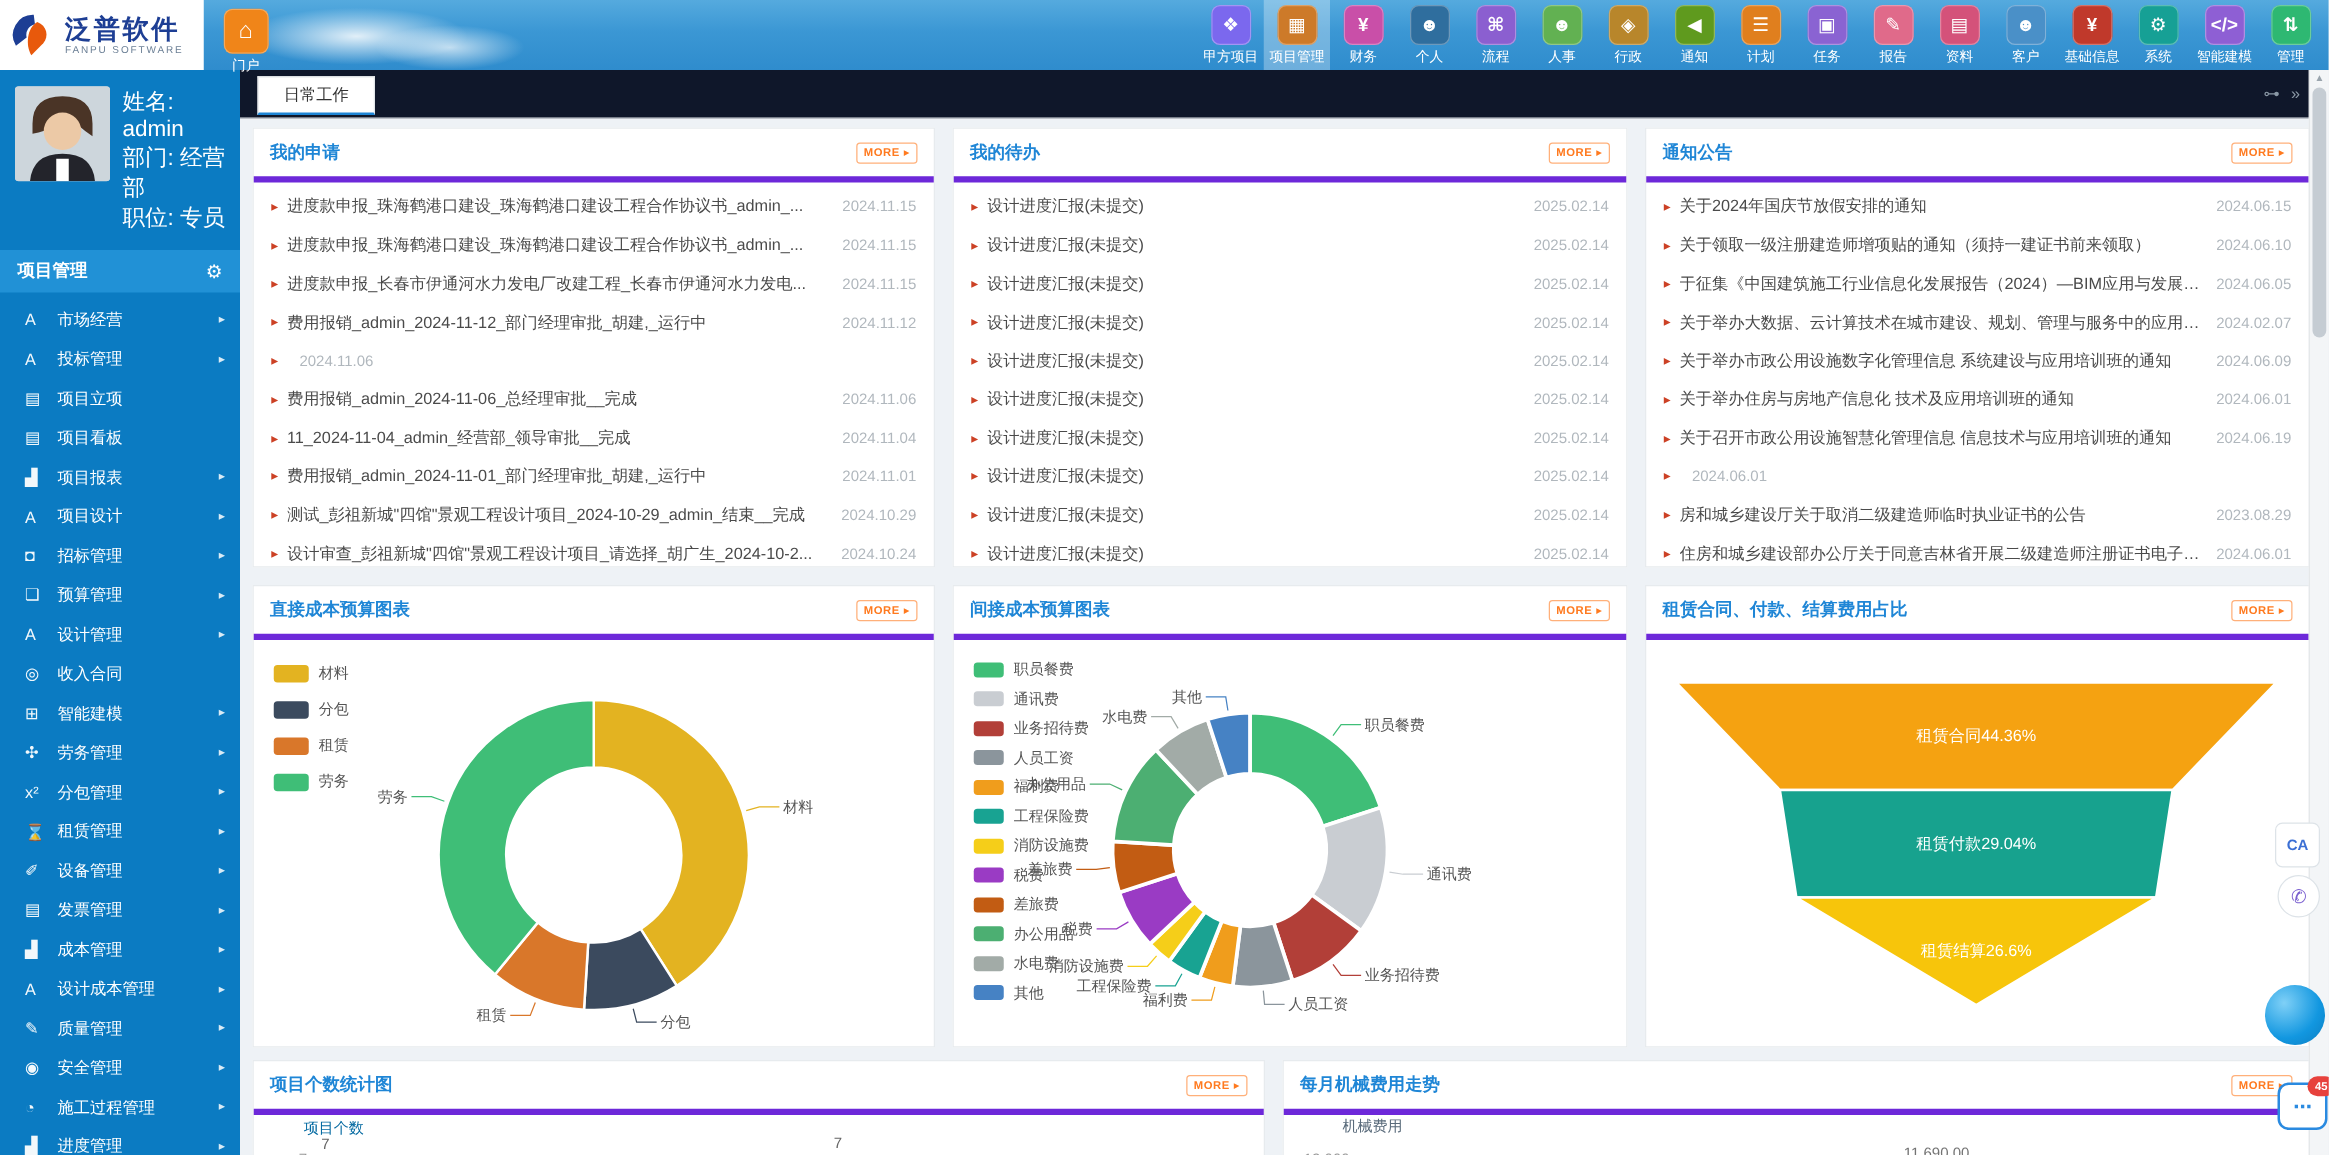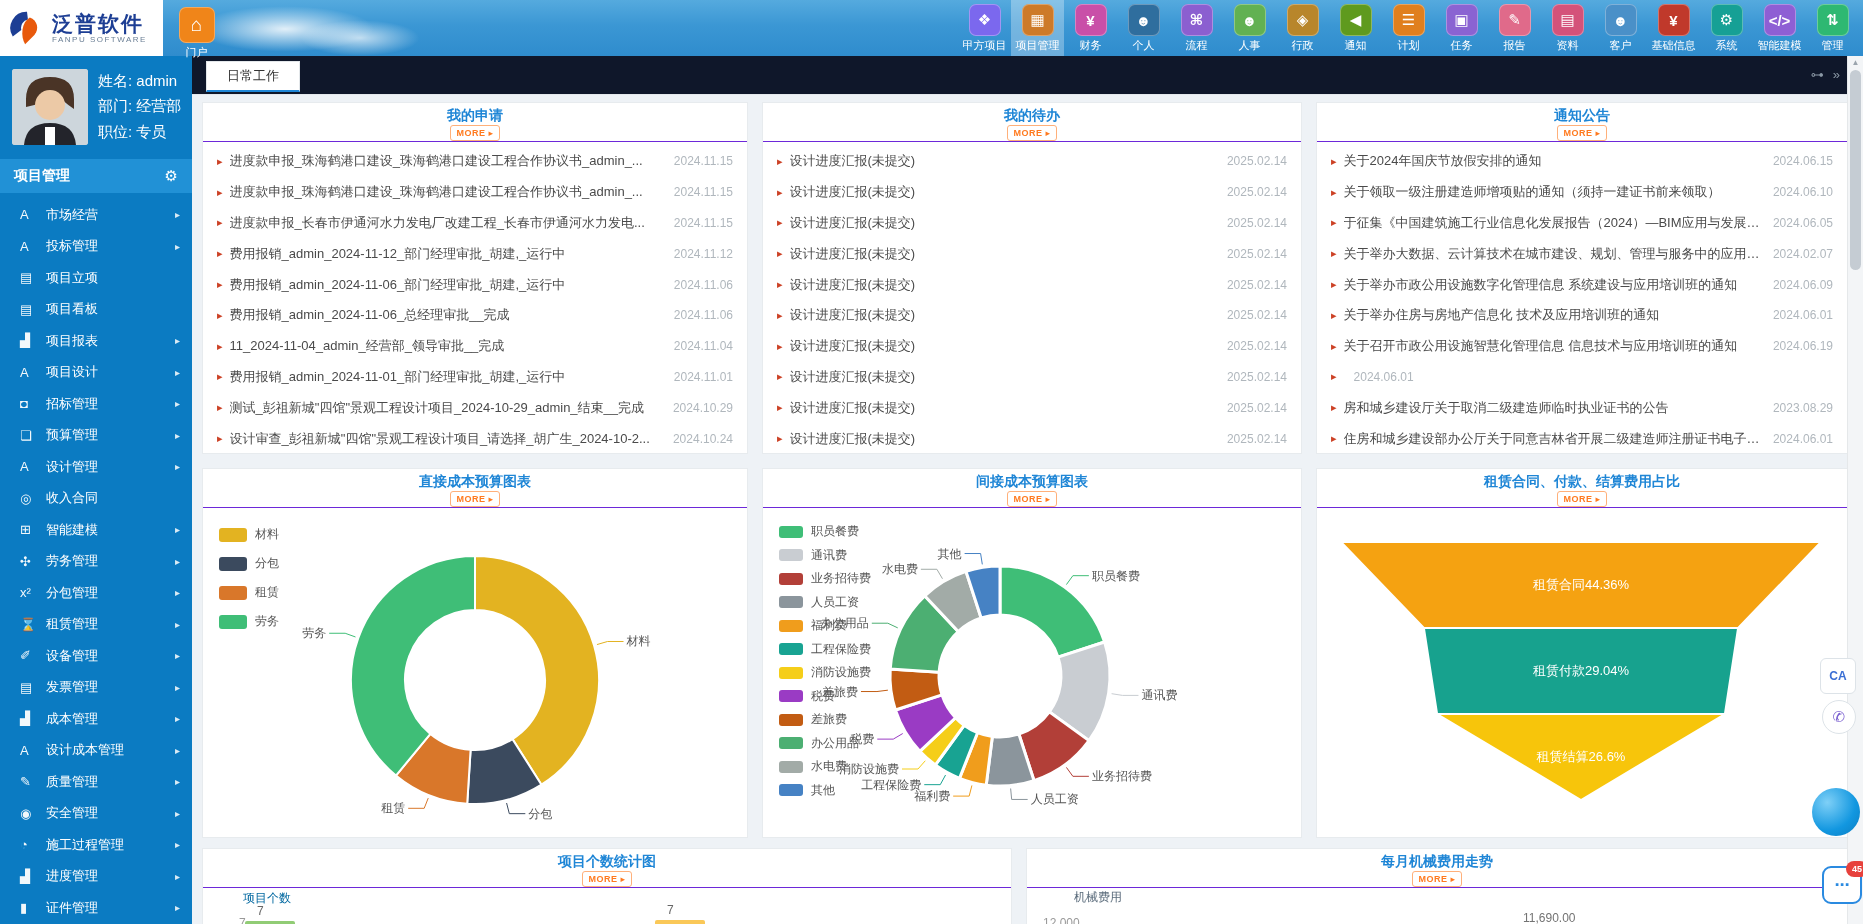--- a/index.html
+++ b/index.html
@@ -21,21 +21,21 @@
   .nav-item{width:53px;padding-top:4px;text-align:center;box-sizing:border-box;cursor:pointer;}
   .nav-item.active{background:rgba(255,255,255,.3);}
   .nav-ico{width:32px;height:32px;border-radius:7px;margin:0 auto;display:flex;align-items:center;
            justify-content:center;color:#fff;font-size:15px;font-weight:bold;
            box-shadow:inset 0 0 0 1px rgba(255,255,255,.3);}
   .nav-label{font-size:11px;color:#fff;margin-top:2px;white-space:nowrap;}
   
   .sidebar{position:absolute;left:0;top:56px;width:192px;bottom:0;background:#0b7bc2;z-index:4;}
   .user{display:flex;gap:10px;padding:13px 8px 10px 12px;}
   .avatar{width:76px;height:76px;border-radius:3px;overflow:hidden;background:#cfd8de;flex:none;}
-  .user-lines{display:flex;flex-direction:column;justify-content:space-around;color:#fff;font-size:15px;}
+  .user-lines{display:flex;flex-direction:column;justify-content:space-around;color:#fff;font-size:18px;}
   .side-header{height:34px;margin-top:4px;background:#2191d6;color:#fff;font-weight:bold;font-size:14px;
                display:flex;align-items:center;justify-content:space-between;padding:0 14px;}
   .menu-item{height:31.5px;display:flex;align-items:center;color:#fff;font-size:13px;
              padding:0 12px 0 20px;cursor:pointer;box-sizing:border-box;}
   .menu-ico{width:26px;font-size:13px;opacity:.95;flex:none;}
   .menu-arrow{margin-left:auto;font-size:10px;opacity:.85;}
   
   .main{position:absolute;left:192px;top:56px;right:15px;bottom:0;}
   .tabbar{position:absolute;left:0;right:0;top:0;height:38px;background:#0f172a;border-bottom:1px solid #e4e8ec;}
   .tab{position:absolute;left:14px;top:5px;height:31px;padding:0 20px;background:#fff;
@@ -45,22 +45,22 @@
   .content{position:absolute;left:0;right:0;top:38px;bottom:0;}
   .panel{position:absolute;background:#fff;border:1px solid #e7ebee;box-sizing:border-box;}
   #p-apply{left:10px;top:8px;width:546px;height:352px;}
   #p-todo{left:570px;top:8px;width:540px;height:352px;}
   #p-notice{left:1124px;top:8px;width:532px;height:352px;}
   #p-direct{left:10px;top:374px;width:546px;height:370px;}
   #p-indirect{left:570px;top:374px;width:540px;height:370px;}
   #p-funnel{left:1124px;top:374px;width:532px;height:370px;}
   #p-bar{left:10px;top:754px;width:810px;height:300px;}
   #p-line{left:834px;top:754px;width:822px;height:300px;}
-  .panel-hd{height:38px;display:flex;align-items:center;justify-content:flex-end;
-            padding:0 13px;border-bottom:1px solid #6d28d9;flex-direction:column;}
+  .panel-hd{height:38px;display:flex;align-items:center;justify-content:space-between;
+            padding:0 13px;border-bottom:5px solid #6d28d9;}
   .panel-title{color:#1f86d6;font-size:14px;font-weight:bold;}
   .more-btn{font-size:9px;font-weight:bold;color:#ff7a1f;border:1px solid #ffb07a;border-radius:3px;
             padding:2px 5px;letter-spacing:.5px;cursor:pointer;background:#fff;white-space:nowrap;}
   .rows{padding-top:4px;}
   .row{height:30.8px;display:flex;align-items:center;padding:0 14px;font-size:13px;color:#4a4a4a;cursor:pointer;}
   .row-bullet{color:#cc4125;margin-right:7px;font-size:11px;flex:none;}
   .row-text{flex:1;overflow:hidden;text-overflow:ellipsis;white-space:nowrap;}
   .row-date{color:#b0b7bd;font-size:12px;margin-left:10px;flex:none;}
   .panel-bd{position:relative;height:331px;overflow:hidden;}
   .chart-svg{position:absolute;left:0;top:0;}
@@ -349,21 +349,20 @@
             <span class="row-text">进度款申报_长春市伊通河水力发电厂改建工程_长春市伊通河水力发电...</span>
             <span class="row-date">2024.11.15</span>
           </div>
           <div class="row">
             <span class="row-bullet">▸</span>
             <span class="row-text">费用报销_admin_2024-11-12_部门经理审批_胡建,_运行中</span>
             <span class="row-date">2024.11.12</span>
           </div>
           <div class="row">
             <span class="row-bullet">▸</span>
-            <span class="row-text">费用报销_admin_2024-11-06_部门经理审批_胡建,_运行中</span>
             <span class="row-date">2024.11.06</span>
           </div>
           <div class="row">
             <span class="row-bullet">▸</span>
             <span class="row-text">费用报销_admin_2024-11-06_总经理审批__完成</span>
             <span class="row-date">2024.11.06</span>
           </div>
           <div class="row">
             <span class="row-bullet">▸</span>
             <span class="row-text">11_2024-11-04_admin_经营部_领导审批__完成</span>

